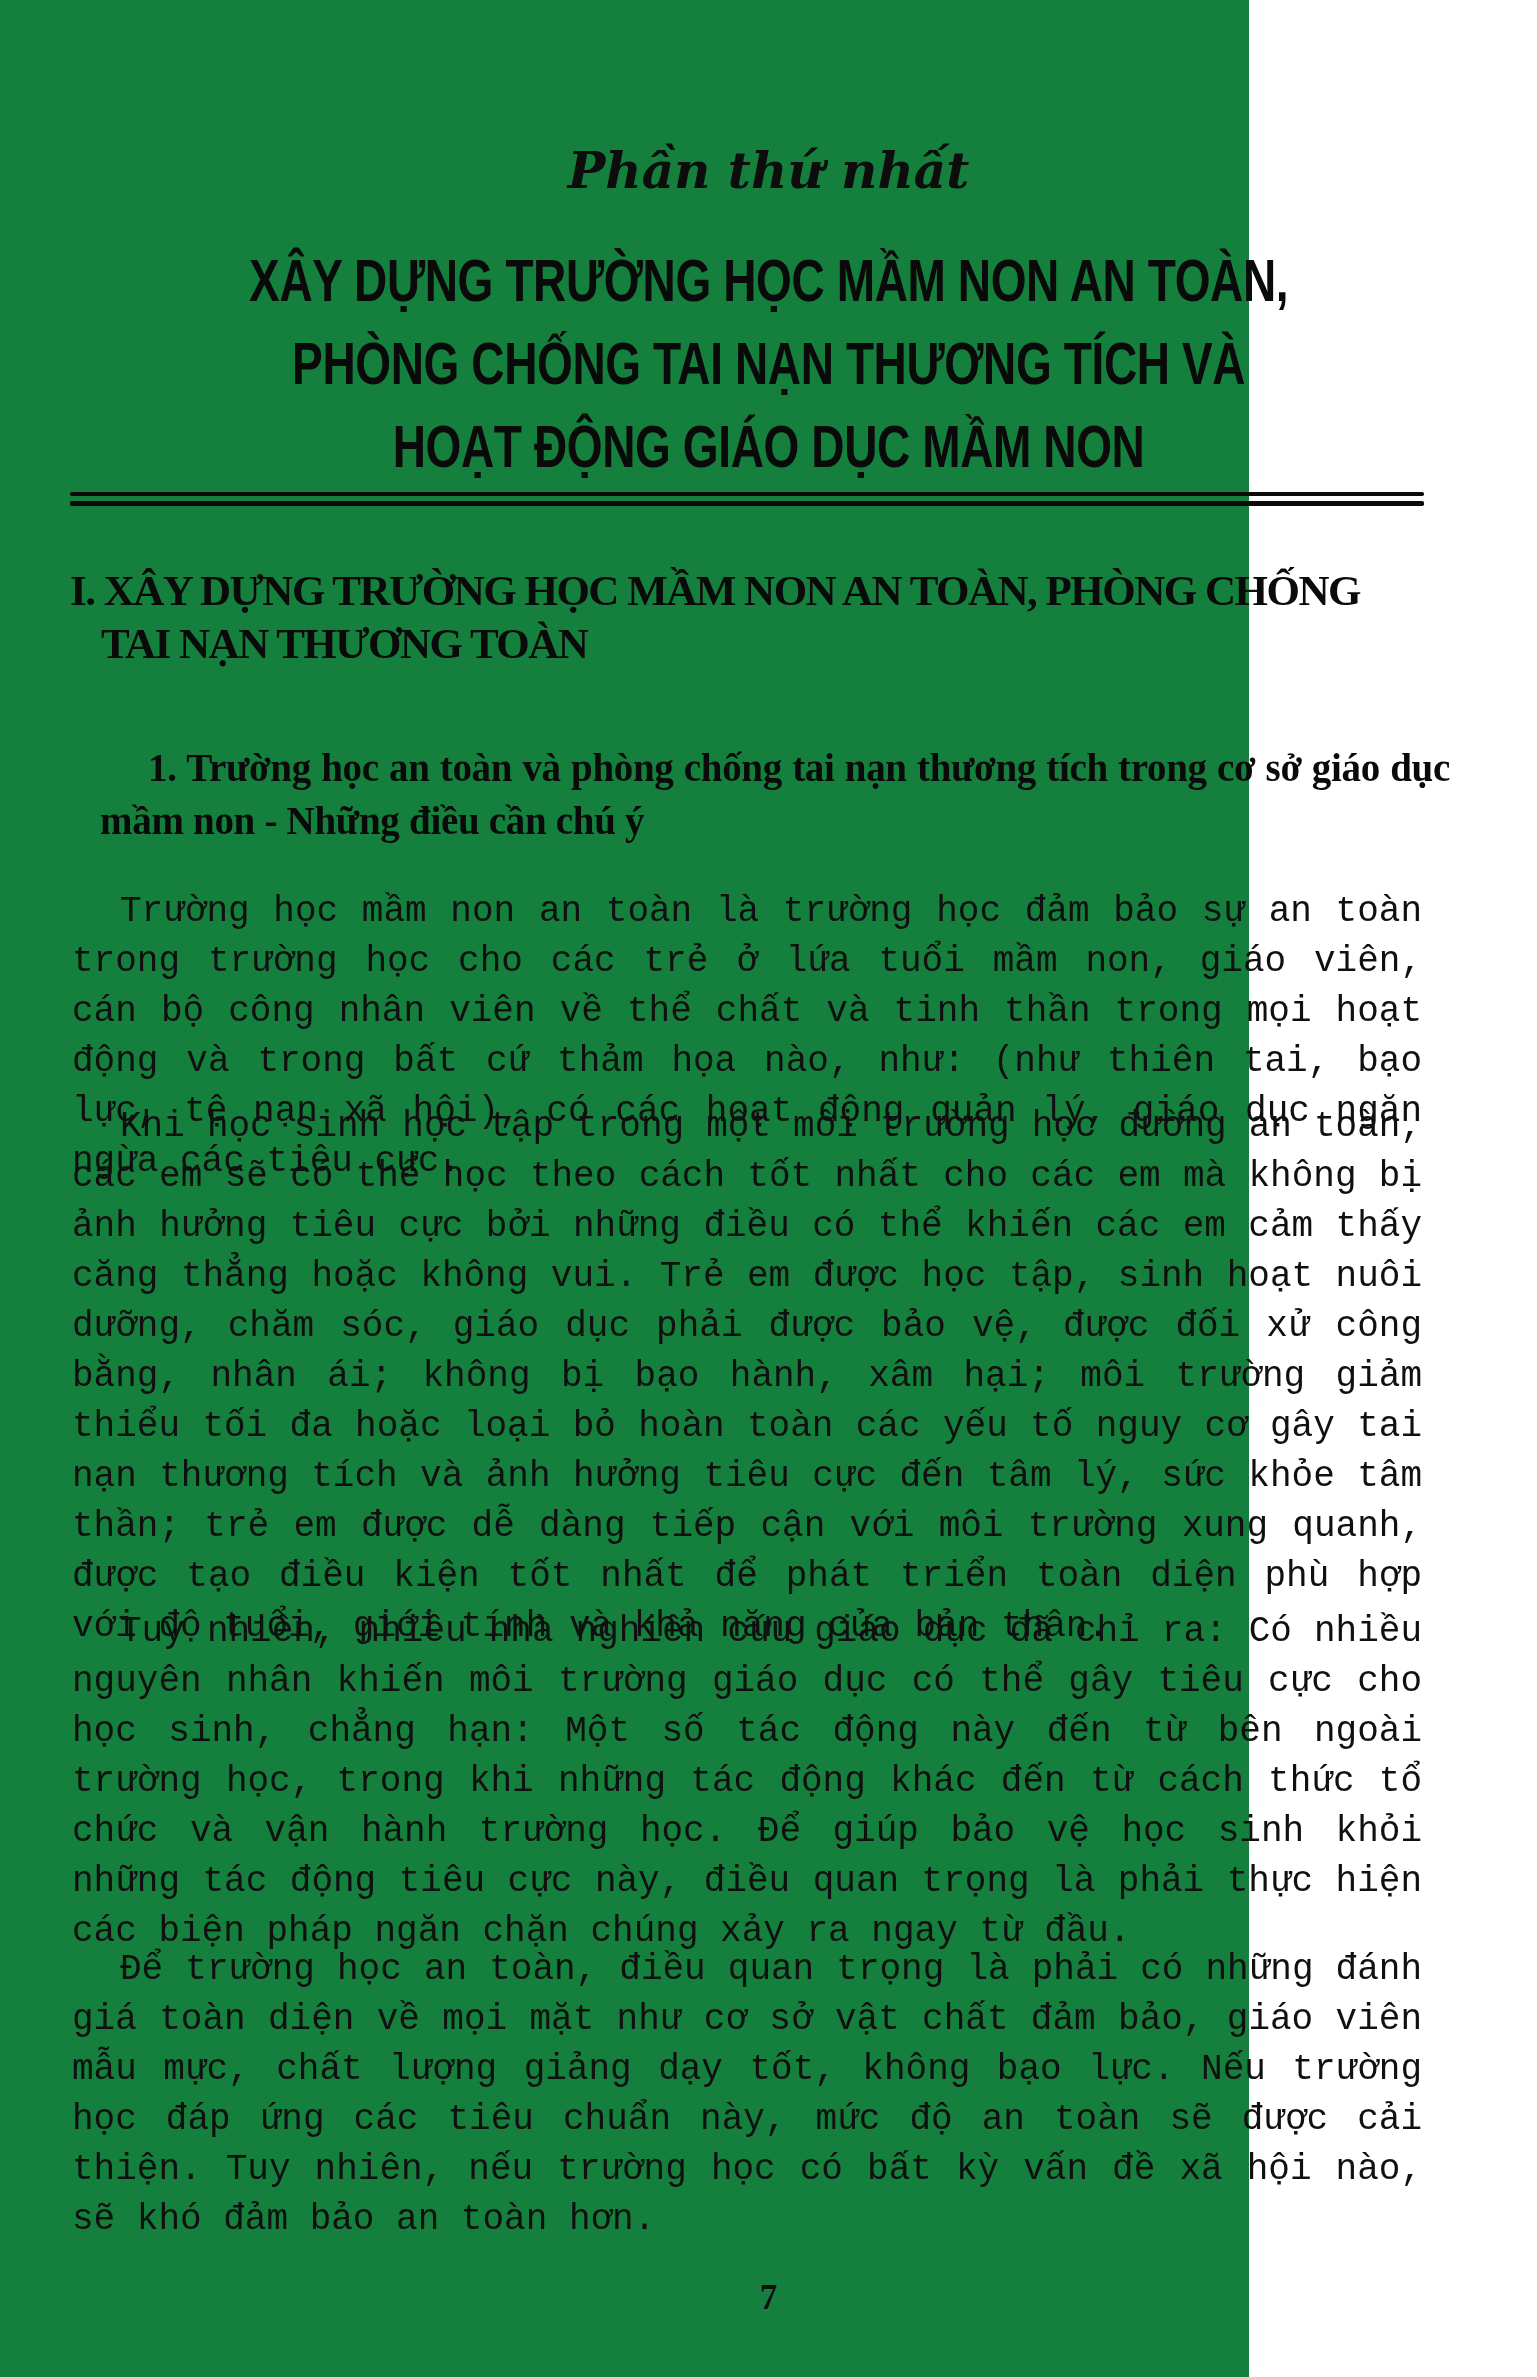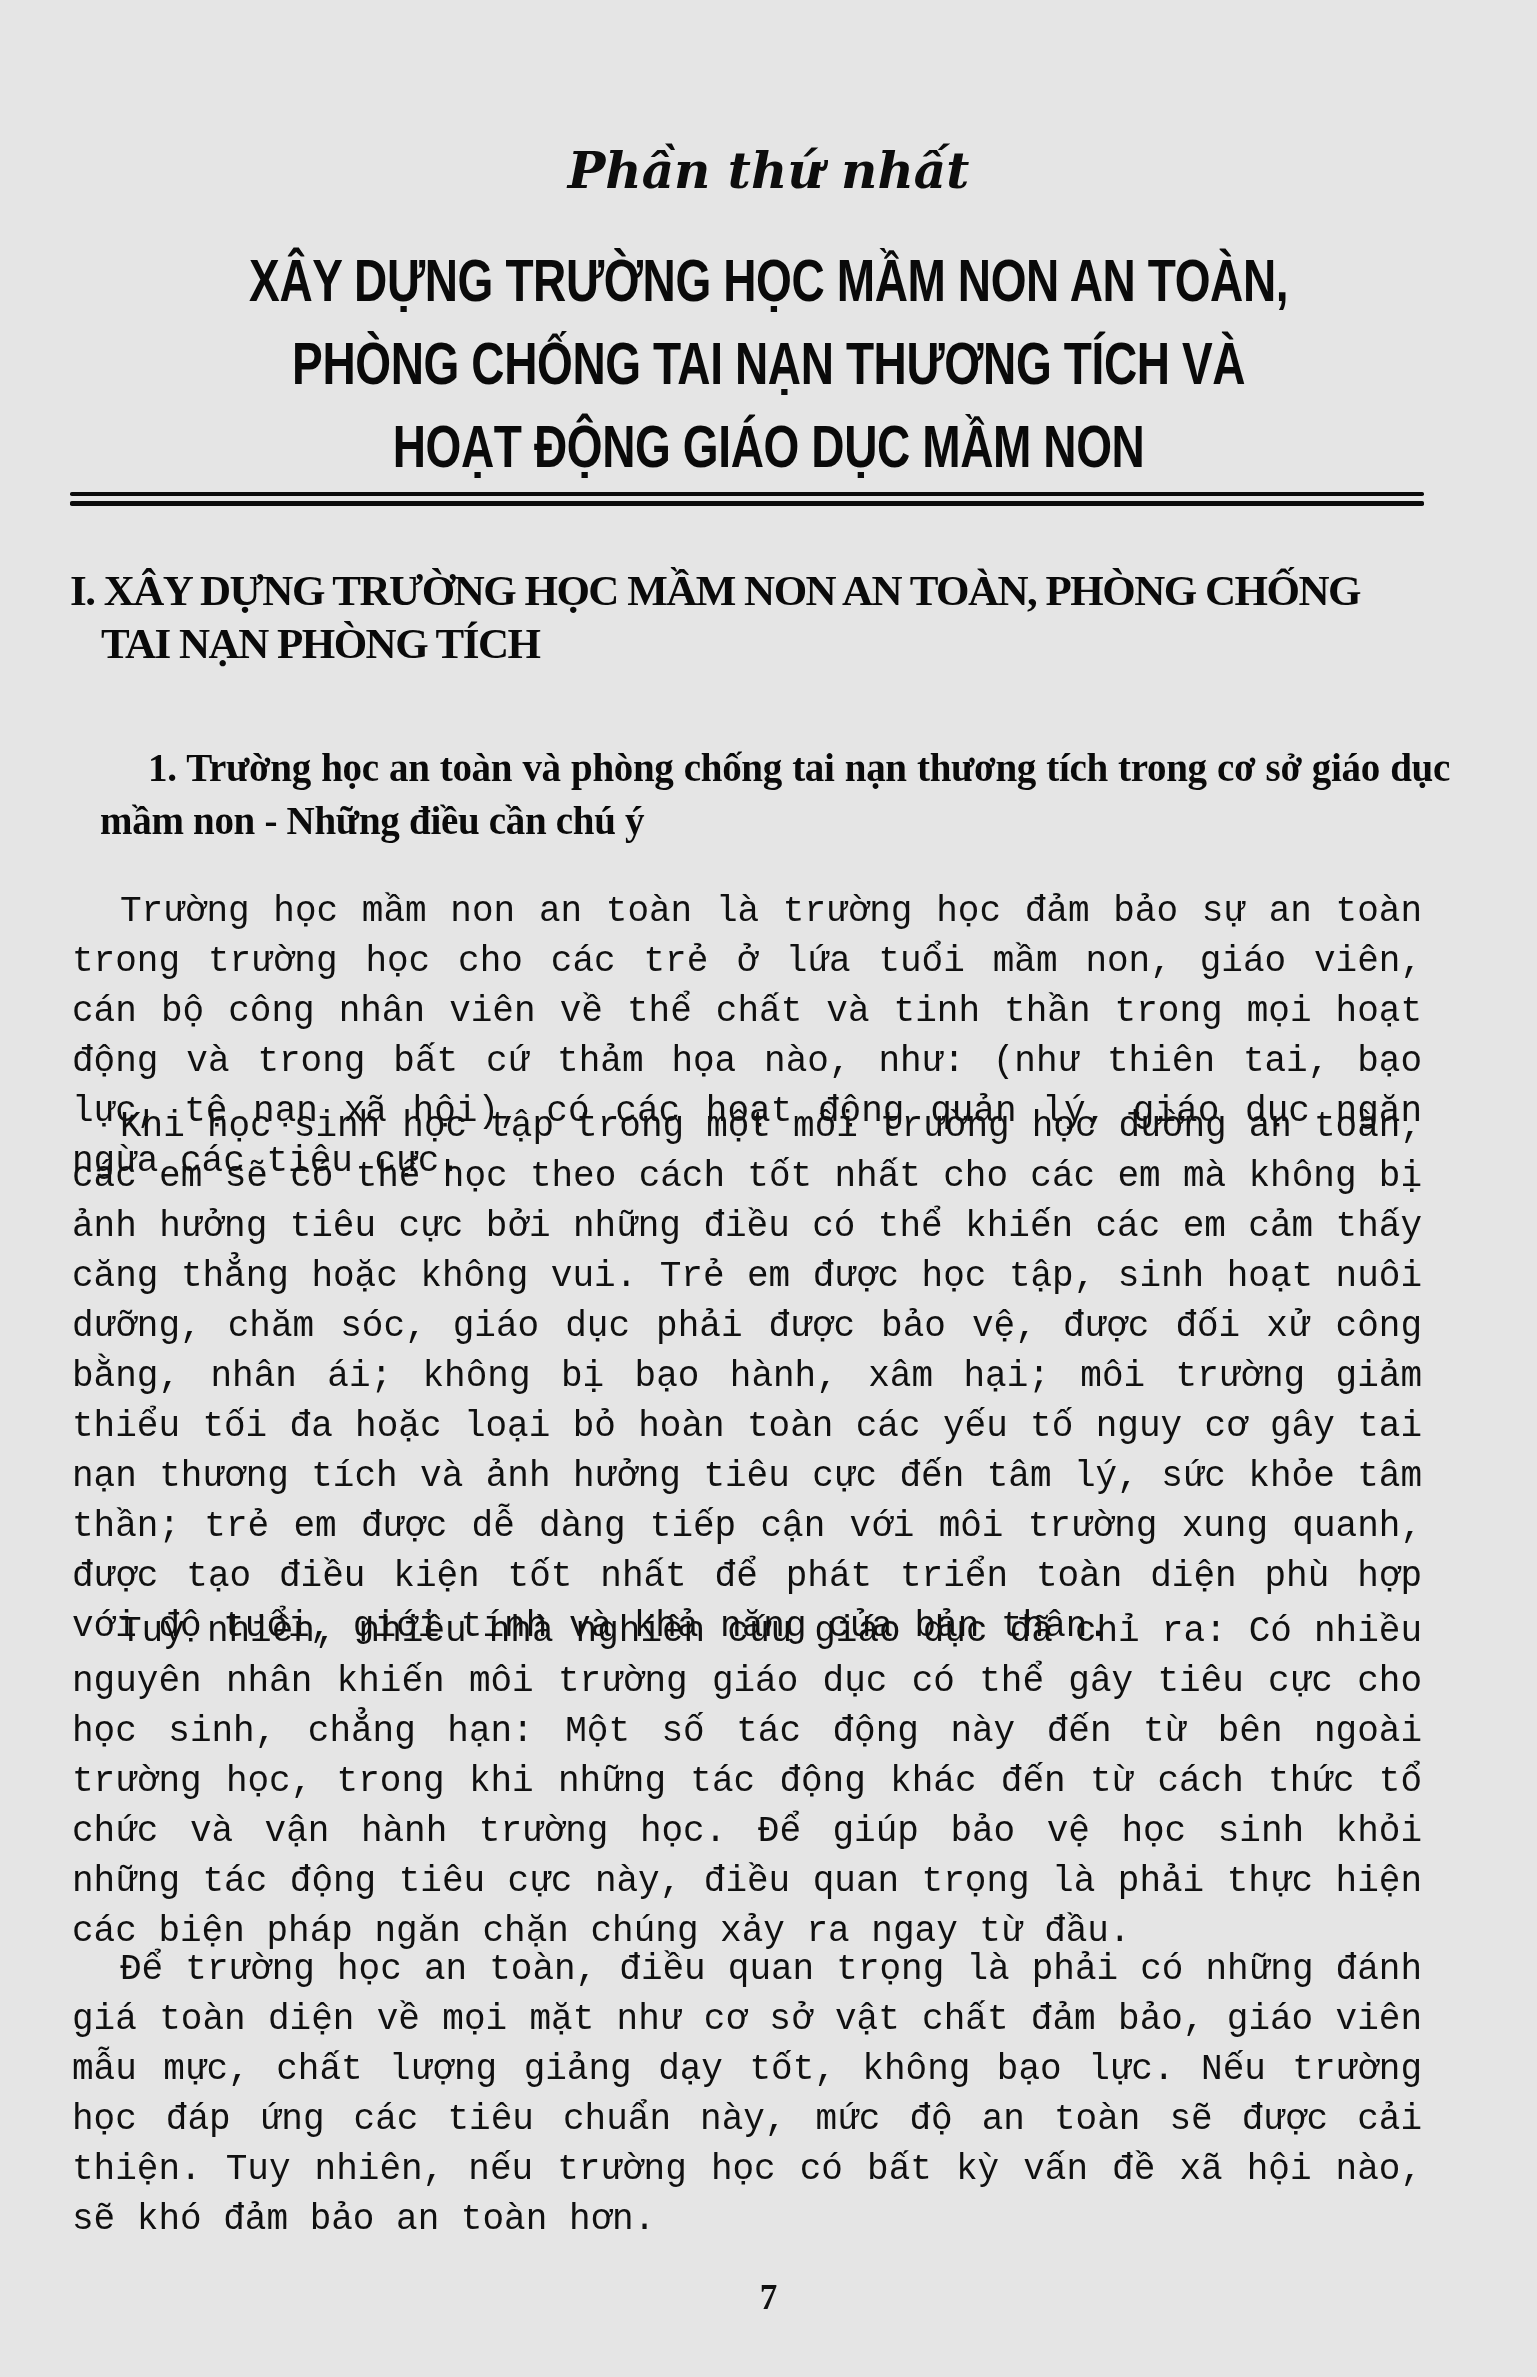--- a/index.html
+++ b/index.html
@@ -11,23 +11,23 @@
       width: 1537px;
       height: 2377px;
       position: relative;
       overflow: hidden;
       color: #111111;
       font-family: "Liberation Serif", "DejaVu Serif", serif;
     }
     .page {
       position: absolute;
       left: 0; top: 0;
-      width: 1537px;
+      width: 1249px;
       height: 2377px;
-      background: #e5e5e5;
+      background: #15803d;
     }
     .part-label {
       position: absolute;
       left: 0;
       width: 1537px;
       top: 139px;
       text-align: center;
       font-family: "DejaVu Serif", "Liberation Serif", serif;
       font-style: italic;
       font-weight: bold;
@@ -145,21 +145,21 @@
     <span class="line">HOẠT ĐỘNG GIÁO DỤC MẦM NON</span>
   </div>
 
   <div class="double-rule">
     <div class="r1"></div>
     <div class="r2"></div>
   </div>
 
   <div class="section-heading">
     <span class="line">I. XÂY DỰNG TRƯỜNG HỌC MẦM NON AN TOÀN, PHÒNG CHỐNG</span>
-    <span class="line indent">TAI NẠN PHÒNG TÍCH</span>
+    <span class="line indent">TAI NẠN THƯƠNG TOÀN</span>
   </div>
 
   <div class="subsection-heading">1. Trường học an toàn và phòng chống tai nạn thương tích trong cơ sở giáo dục mầm non - Những điều cần chú ý</div>
 
   <p class="body-text" id="para-1">Trường học mầm non an toàn là trường học đảm bảo sự an toàn trong trường học cho các trẻ ở lứa tuổi mầm non, giáo viên, cán bộ công nhân viên về thể chất và tinh thần trong mọi hoạt động và trong bất cứ thảm họa nào, như: (như thiên tai, bạo lực, tệ nạn xã hội), có các hoạt động quản lý, giáo dục ngăn ngừa các tiêu cực.</p>
   <p class="body-text" id="para-2">Khi học sinh học tập trong một môi trường học đường an toàn, các em sẽ có thể học theo cách tốt nhất cho các em mà không bị ảnh hưởng tiêu cực bởi những điều có thể khiến các em cảm thấy căng thẳng hoặc không vui. Trẻ em được học tập, sinh hoạt nuôi dưỡng, chăm sóc, giáo dục phải được bảo vệ, được đối xử công bằng, nhân ái; không bị bạo hành, xâm hại; môi trường giảm thiểu tối đa hoặc loại bỏ hoàn toàn các yếu tố nguy cơ gây tai nạn thương tích và ảnh hưởng tiêu cực đến tâm lý, sức khỏe tâm thần; trẻ em được dễ dàng tiếp cận với môi trường xung quanh, được tạo điều kiện tốt nhất để phát triển toàn diện phù hợp với độ tuổi, giới tính và khả năng của bản thân.</p>
   <p class="body-text" id="para-3">Tuy nhiên, nhiều nhà nghiên cứu giáo dục đã chỉ ra: Có nhiều nguyên nhân khiến môi trường giáo dục có thể gây tiêu cực cho học sinh, chẳng hạn: Một số tác động này đến từ bên ngoài trường học, trong khi những tác động khác đến từ cách thức tổ chức và vận hành trường học. Để giúp bảo vệ học sinh khỏi những tác động tiêu cực này, điều quan trọng là phải thực hiện các biện pháp ngăn chặn chúng xảy ra ngay từ đầu.</p>
   <p class="body-text" id="para-4">Để trường học an toàn, điều quan trọng là phải có những đánh giá toàn diện về mọi mặt như cơ sở vật chất đảm bảo, giáo viên mẫu mực, chất lượng giảng dạy tốt, không bạo lực. Nếu trường học đáp ứng các tiêu chuẩn này, mức độ an toàn sẽ được cải thiện. Tuy nhiên, nếu trường học có bất kỳ vấn đề xã hội nào, sẽ khó đảm bảo an toàn hơn.</p>
 
   <div class="page-number">7</div>

